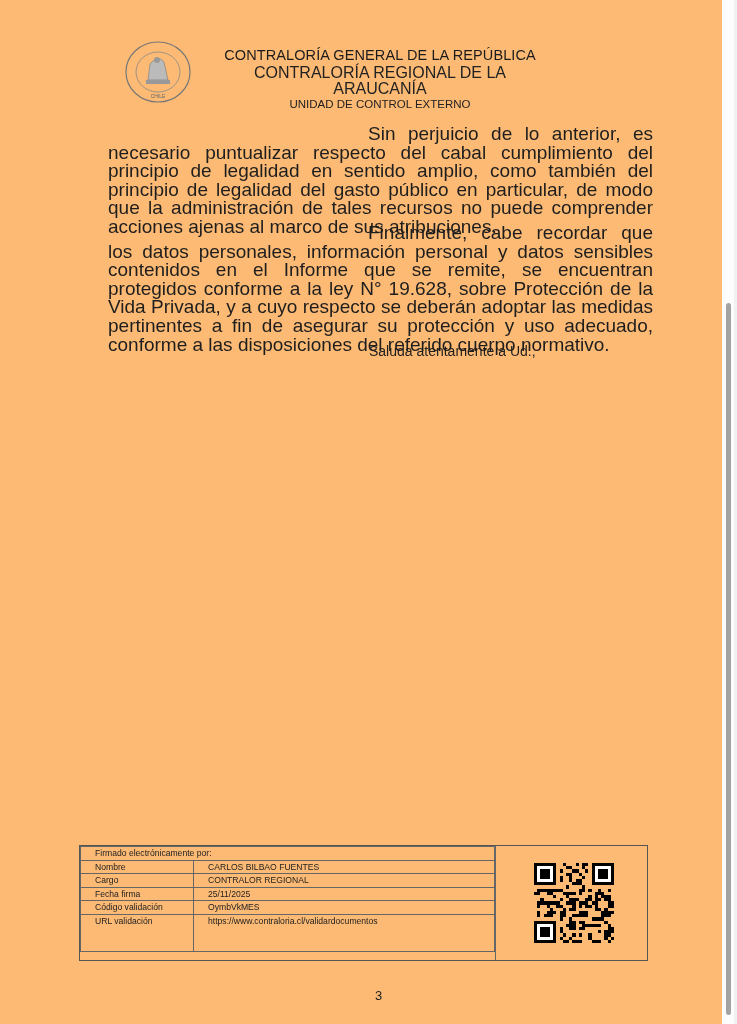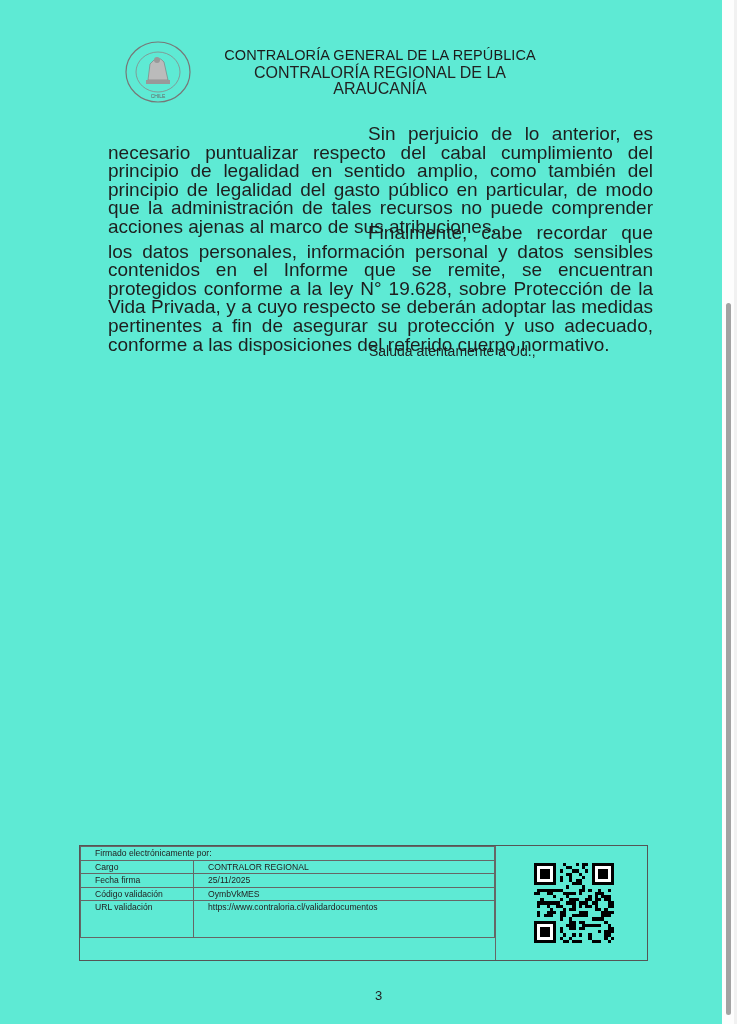--- a/index.html
+++ b/index.html
@@ -1,20 +1,20 @@
 <!DOCTYPE html>
 <html><head>
 <meta charset="utf-8">
 <style>
   html, body { margin: 0; padding: 0; }
   body {
     width: 737px; height: 1024px; background: #ffffff; position: relative; overflow: hidden;
     font-family: "Liberation Sans", sans-serif; color: #1a1a1a;
   }
-  .page { position: absolute; left: 0; top: 0; width: 722px; height: 1024px; background: #5eead4; }
+  .page { position: absolute; left: 0; top: 0; width: 722px; height: 1024px; background: #fdba74; }
   .right-band { position: absolute; left: 734px; top: 0; width: 3px; height: 1024px; background: #f1f1f1; }
   .scrollbar-track { position: absolute; left: 722px; top: 0; width: 12px; height: 1024px; background: #fdfdfd; }
   .scrollbar-thumb { position: absolute; left: 726px; top: 303px; width: 5px; height: 712px; background: #a3a3a3; border-radius: 3px; }
 
   .seal { position: absolute; left: 124px; top: 40px; width: 68px; height: 64px; }
   .header { position: absolute; left: 210px; top: 48px; width: 340px; text-align: center; line-height: 1; }
   .h1 { font-size: 14.5px; color: #1c1c1c; letter-spacing: 0.1px; }
   .h2 { font-size: 16px; margin-top: 2px; color: #222; }
   .h3 { font-size: 11.5px; margin-top: 2px; color: #222; }
 
@@ -45,31 +45,36 @@
     <ellipse cx="34" cy="32" rx="22" ry="20" fill="none" stroke="#888" stroke-width="0.8"></ellipse>
     <path d="M24 40 L26 24 Q34 14 40 22 L44 40 Z" fill="#bbb" stroke="#777" stroke-width="0.6"></path>
     <rect x="22" y="40" width="24" height="4" fill="#999"></rect>
     <circle cx="33" cy="20" r="3" fill="#999"></circle>
     <text x="34" y="58" font-size="5" text-anchor="middle" fill="#666" font-family="Liberation Sans, sans-serif">CHILE</text>
   </svg>
 
   <div class="header">
     <div class="h1">CONTRALORÍA GENERAL DE LA REPÚBLICA</div>
     <div class="h2">CONTRALORÍA REGIONAL DE LA ARAUCANÍA</div>
+    <div class="h3">UNIDAD DE CONTROL EXTERNO</div>
   </div>
 
   <div class="body-text p1 indent">Sin perjuicio de lo anterior, es necesario puntualizar respecto del cabal cumplimiento del principio de legalidad en sentido amplio, como también del principio de legalidad del gasto público en particular, de modo que la administración de tales recursos no puede comprender acciones ajenas al marco de sus atribuciones.</div>
   <div class="body-text p2 indent">Finalmente, cabe recordar que los datos personales, información personal y datos sensibles contenidos en el Informe que se remite, se encuentran protegidos conforme a la ley N° 19.628, sobre Protección de la Vida Privada, y a cuyo respecto se deberán adoptar las medidas pertinentes a fin de asegurar su protección y uso adecuado, conforme a las disposiciones del referido cuerpo normativo.</div>
   <div class="closing">Saluda atentamente a Ud.,</div>
 
   <div class="sig-box">
     <table class="sig-table">
       <tbody>
           <tr>
         <td colspan="2" class="header-cell">Firmado electrónicamente por:</td>
+      </tr>
+      <tr>
+        <td class="lbl">Nombre</td>
+        <td>CARLOS BILBAO FUENTES</td>
       </tr>
       <tr>
         <td class="lbl">Cargo</td>
         <td>CONTRALOR REGIONAL</td>
       </tr>
       <tr>
         <td class="lbl">Fecha firma</td>
         <td>25/11/2025</td>
       </tr>
       <tr>

